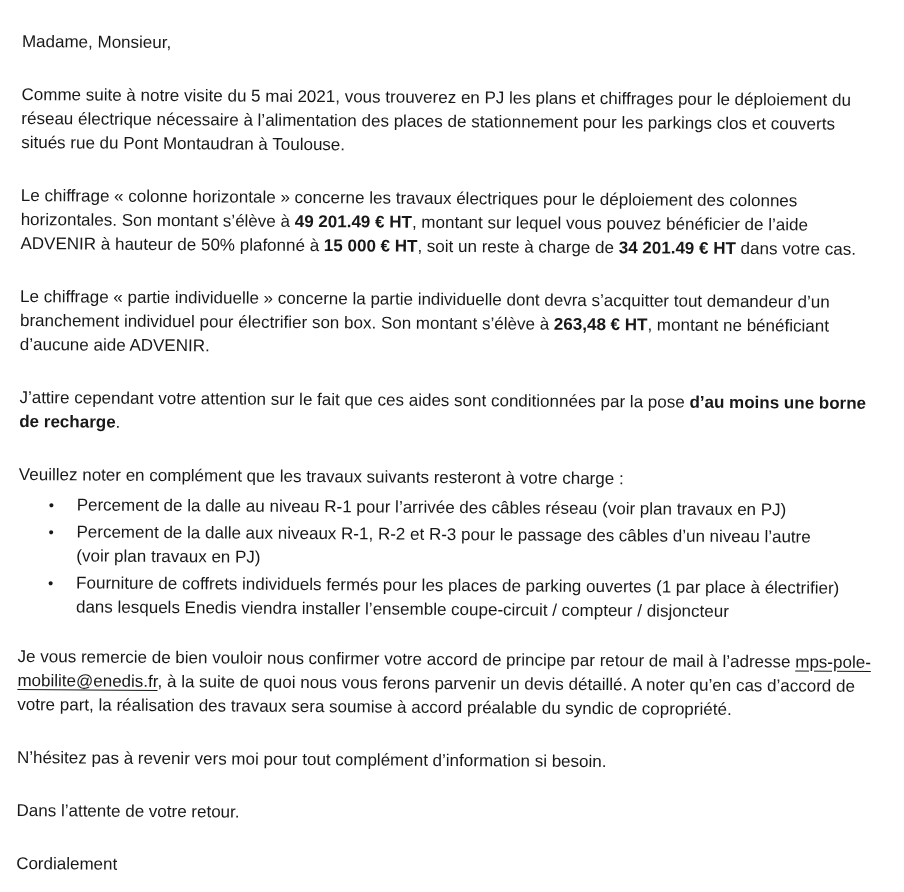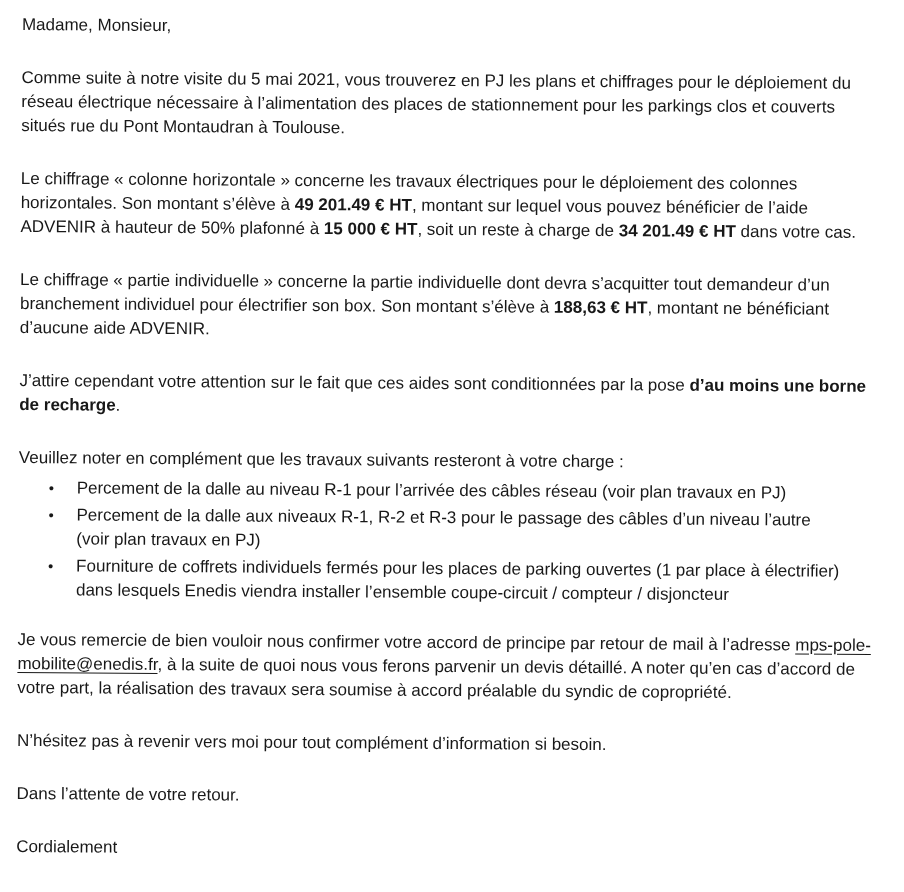--- a/index.html
+++ b/index.html
@@ -8,21 +8,21 @@
     width: 904px;
     height: 892px;
     background: #ffffff;
     overflow: hidden;
   }
   .page {
     width: 904px;
     height: 892px;
     background: #ffffff;
     box-sizing: border-box;
-    padding: 13px 26px 0 22px;
+    padding: 30px 26px 0 22px;
     font-family: "Liberation Sans", sans-serif;
     font-size: 17px;
     line-height: 24px;
     color: #1a1a1a;
   }
   
   .page-inner {
     transform: rotate(0.4deg);
     transform-origin: 0 0;
     filter: contrast(1.02);
@@ -74,21 +74,21 @@
 
     <p>
       <span>Comme suite à notre visite du 5 mai 2021, vous trouverez en PJ les plans et chiffrages pour le déploiement du réseau électrique nécessaire à l’alimentation des places de stationnement pour les parkings clos et couverts situés rue du Pont Montaudran à Toulouse.</span>
     </p>
 
     <p>
       <span>Le chiffrage « colonne horizontale » concerne les travaux électriques pour le déploiement des colonnes horizontales. Son montant s’élève à </span><strong>49 201.49 € HT</strong><span>, montant sur lequel vous pouvez bénéficier de l’aide ADVENIR à hauteur de 50% plafonné à </span><strong>15 000 € HT</strong><span>, soit un reste à charge de </span><strong>34 201.49 € HT</strong><span> dans votre cas.</span>
     </p>
 
     <p>
-      <span>Le chiffrage « partie individuelle » concerne la partie individuelle dont devra s’acquitter tout demandeur d’un branchement individuel pour électrifier son box. Son montant s’élève à </span><strong>188,63 € HT</strong><span>, montant ne bénéficiant d’aucune aide ADVENIR.</span>
+      <span>Le chiffrage « partie individuelle » concerne la partie individuelle dont devra s’acquitter tout demandeur d’un branchement individuel pour électrifier son box. Son montant s’élève à </span><strong>263,48 € HT</strong><span>, montant ne bénéficiant d’aucune aide ADVENIR.</span>
     </p>
 
     <p>
       <span>J’attire cependant votre attention sur le fait que ces aides sont conditionnées par la pose </span><strong>d’au moins une borne de recharge</strong><span>.</span>
     </p>
 
     <p class="tight">
       <span>Veuillez noter en complément que les travaux suivants resteront à votre charge :</span>
     </p>
 

